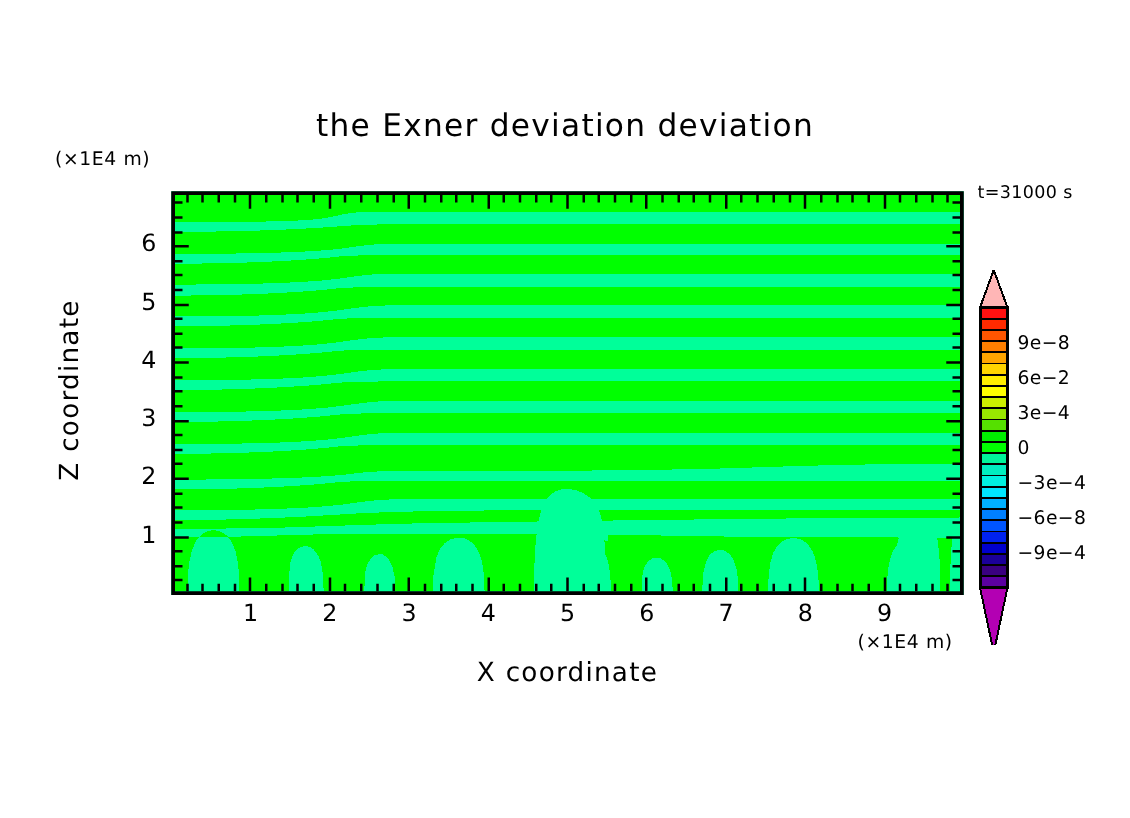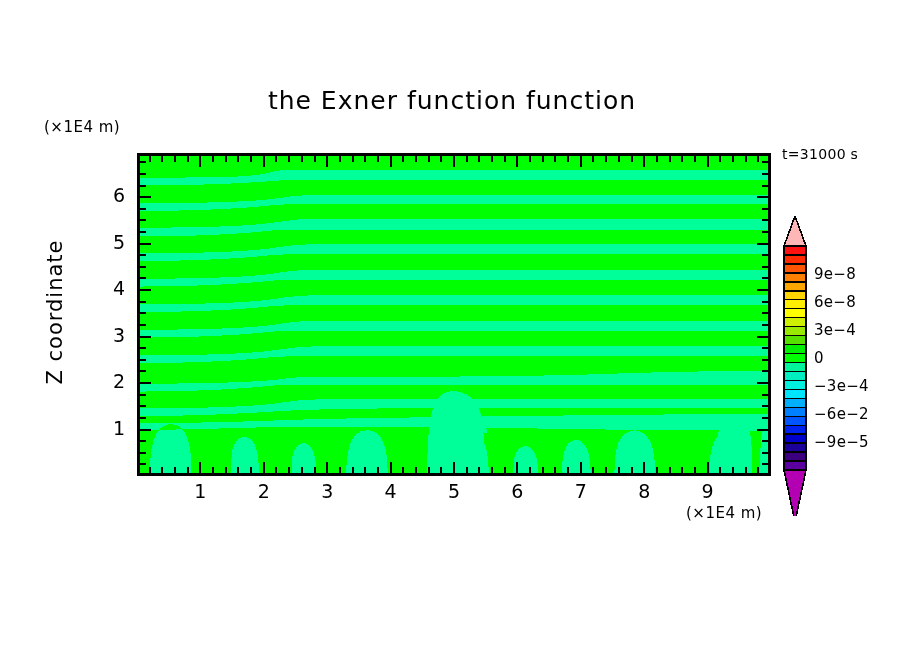--- a/index.html
+++ b/index.html
@@ -57,25 +57,26 @@
   
   #cbar-wrap{position:absolute;left:780px;top:216px;width:120px;height:300px;}
   #cbar-svg{position:absolute;left:0;top:0;}
   .cb-label{position:absolute;left:34px;color:#000;font-size:15px;white-space:nowrap;letter-spacing:.3px;}
 </style>
 </head>
 <body>
 
 <div id="root">
 
-  <div class="txt" id="title">the Exner function function</div>
+  <div class="txt" id="title">the Exner deviation deviation</div>
 
   <div class="txt" id="unit-top">(×1E4 m)</div>
   <div class="txt" id="unit-bottom">(×1E4 m)</div>
 
+  <div class="txt" id="xlabel">X coordinate</div>
   <div class="txt" id="ylabel">Z coordinate</div>
 
   <div class="txt" id="tstamp">t=31000 s</div>
 
   <div id="plot">
     <div id="field">
       <svg viewBox="0 0 634 323" preserveAspectRatio="none" shape-rendering="crispEdges">
 
         <rect x="0" y="0" width="634" height="323" fill="#00FF99"></rect>
 
@@ -201,26 +202,26 @@
         </g>
       <g id="cbar-caps">
           <path d="M15,0 L26,30 L4,30 Z" fill="#FFB6B6" stroke="#000" stroke-width="1.6"></path>
           <path d="M4,254 L26,254 L15,306 Z" fill="#B300B3" stroke="#000" stroke-width="1.6"></path>
         </g>
       <g id="cbar-outline">
           <rect x="4" y="30" width="22" height="224" fill="none" stroke="#000" stroke-width="2.4"></rect>
         </g>
     </svg>
   <div class="cb-label" style="top: 49px;">9e−8</div>
-      <div class="cb-label" style="top: 77px;">6e−8</div>
+      <div class="cb-label" style="top: 77px;">6e−2</div>
       <div class="cb-label" style="top: 105px;">3e−4</div>
       <div class="cb-label" style="top: 133px;">0</div>
       <div class="cb-label" style="top: 161px;">−3e−4</div>
-      <div class="cb-label" style="top: 189px;">−6e−2</div>
-      <div class="cb-label" style="top: 217px;">−9e−5</div>
+      <div class="cb-label" style="top: 189px;">−6e−8</div>
+      <div class="cb-label" style="top: 217px;">−9e−4</div>
     </div>
 
 <div class="tick tick-x" style="left: 148.68px; height: 6px; top: 467px;"></div>
     <div class="tick tick-x" style="left: 148.68px; height: 6px; top: 156px;"></div>
     <div class="tick tick-x" style="left: 161.36px; height: 6px; top: 467px;"></div>
     <div class="tick tick-x" style="left: 161.36px; height: 6px; top: 156px;"></div>
     <div class="tick tick-x" style="left: 174.04px; height: 6px; top: 467px;"></div>
     <div class="tick tick-x" style="left: 174.04px; height: 6px; top: 156px;"></div>
     <div class="tick tick-x" style="left: 186.72px; height: 6px; top: 467px;"></div>
     <div class="tick tick-x" style="left: 186.72px; height: 6px; top: 156px;"></div>

